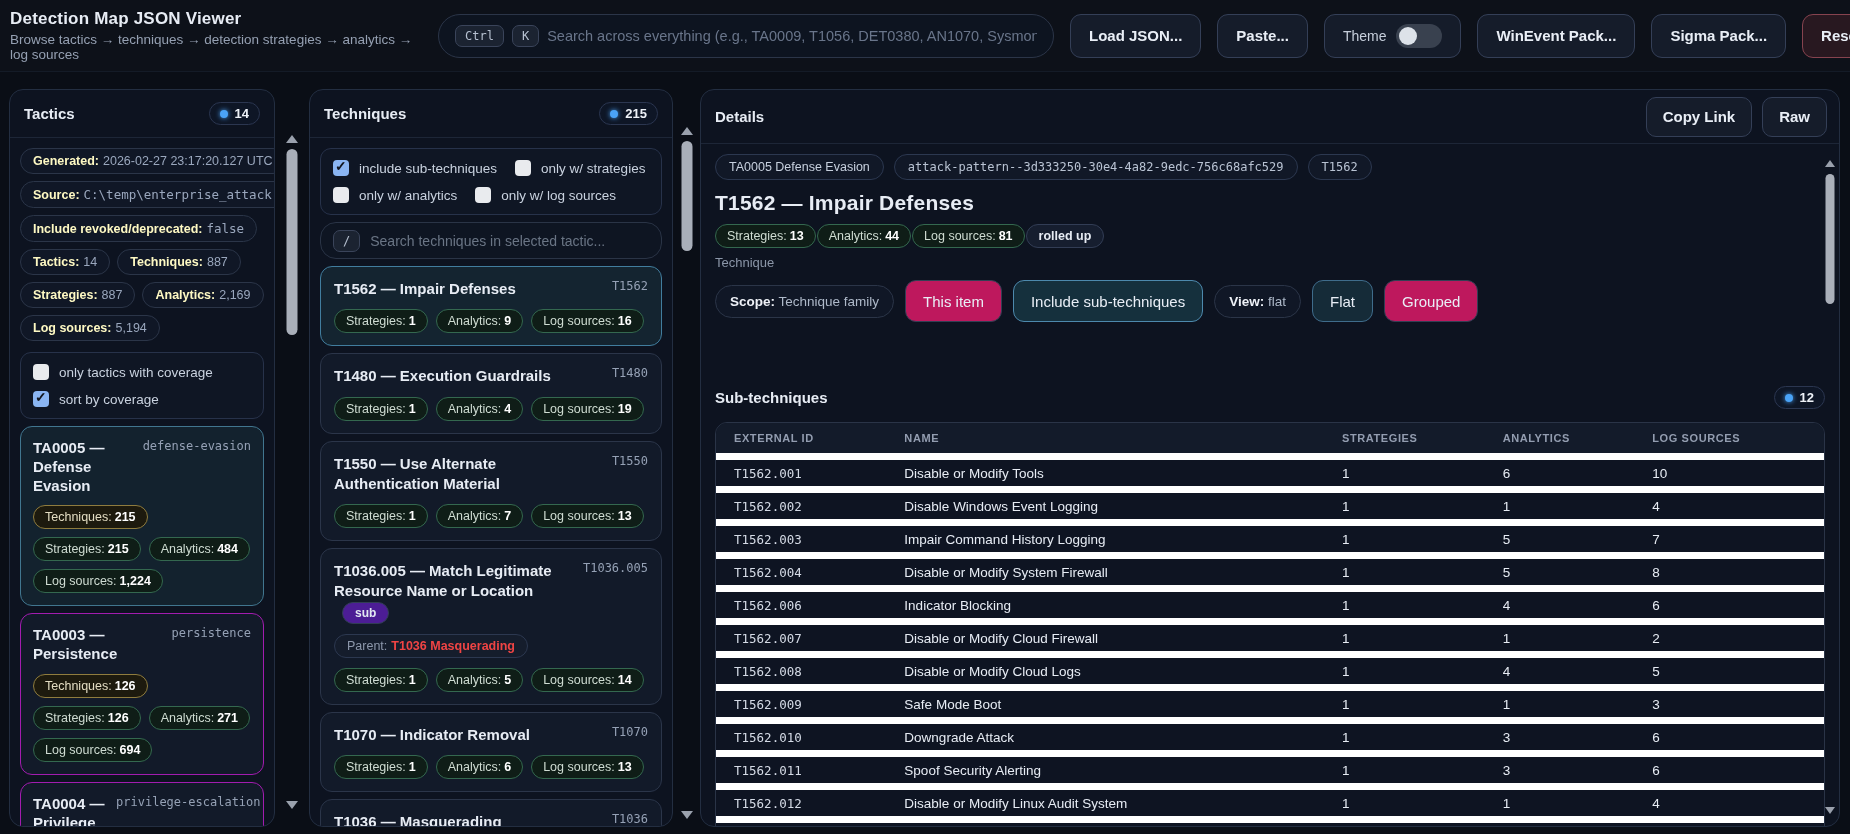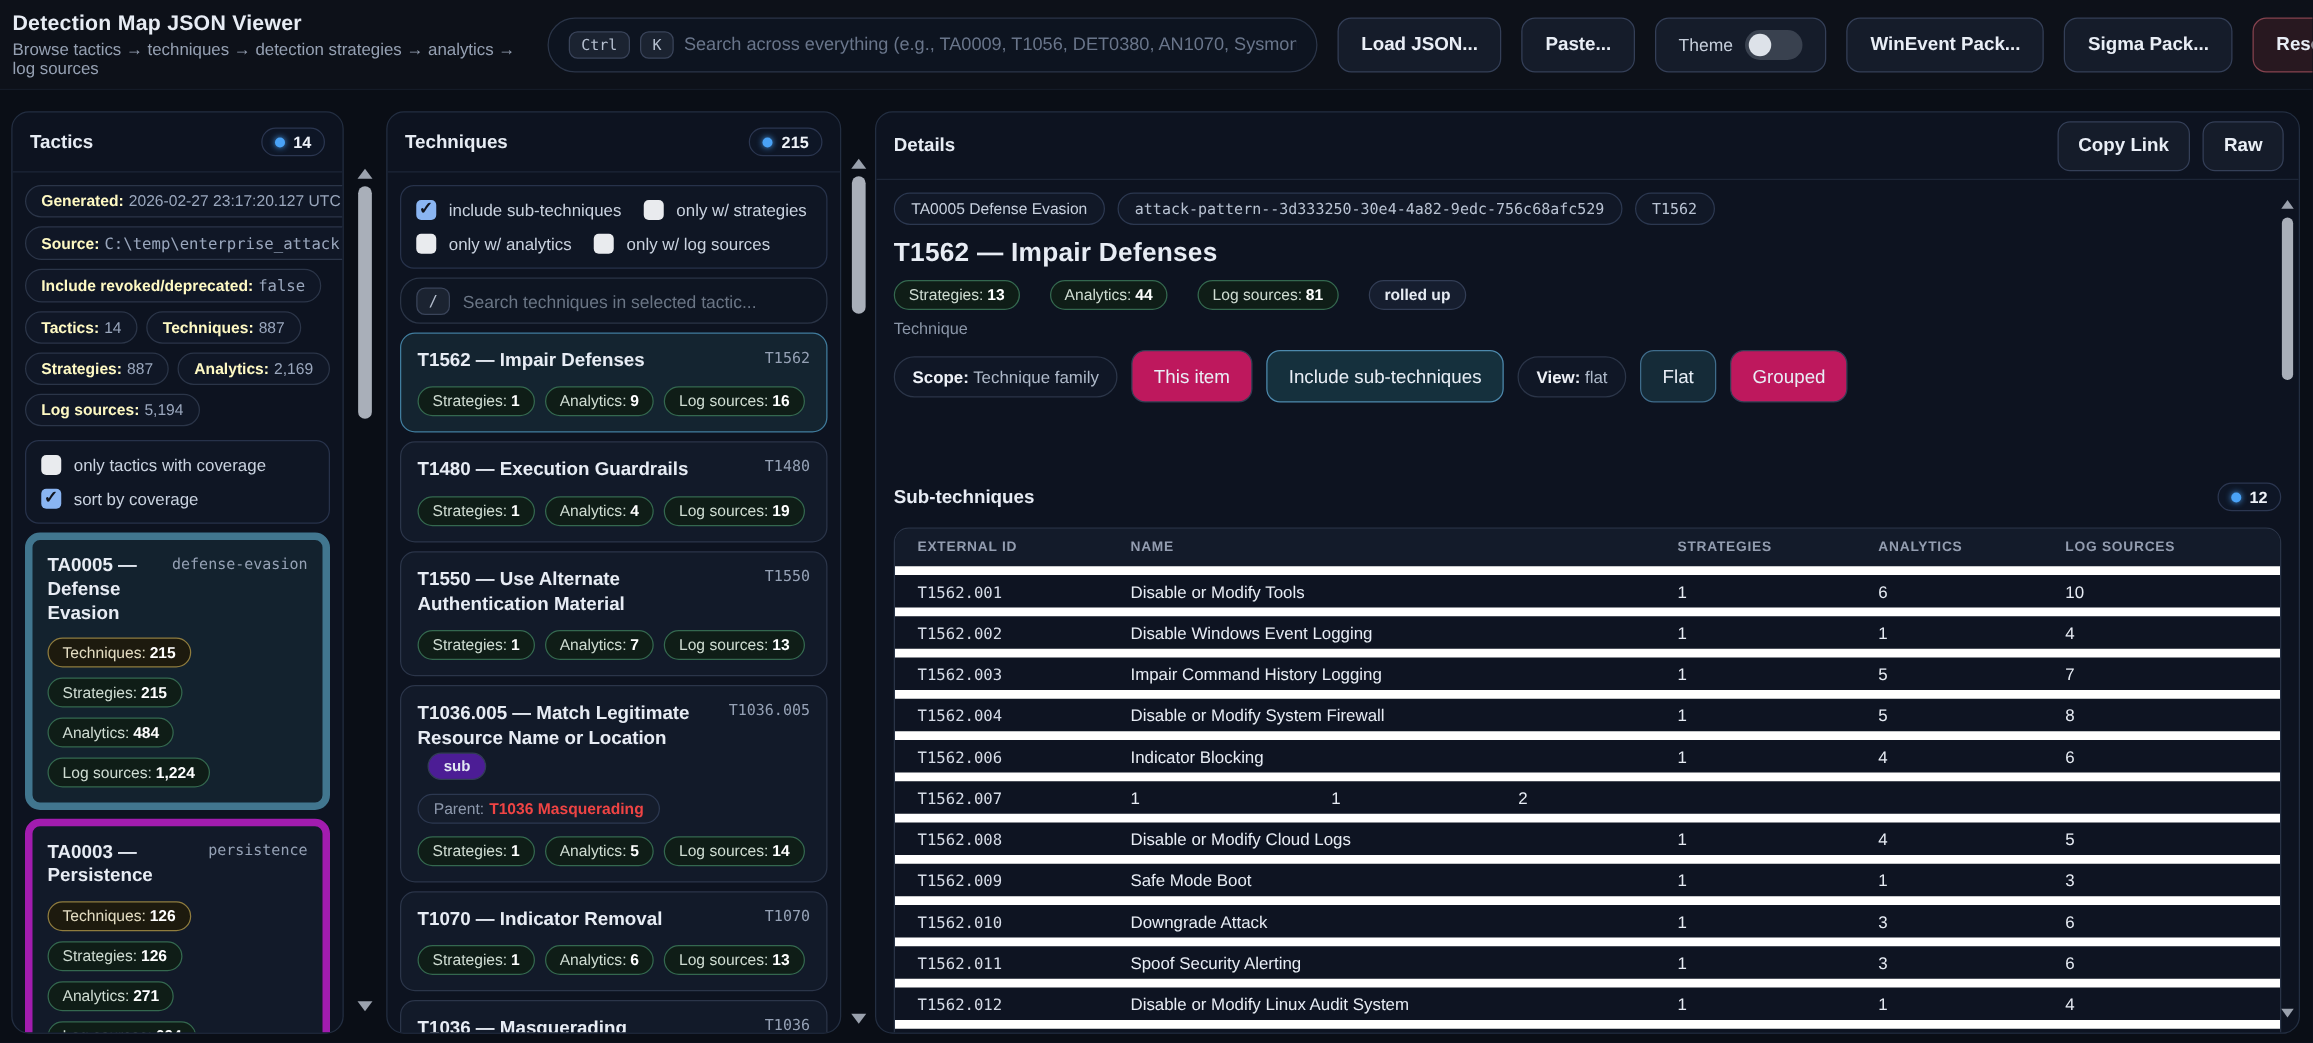--- a/index.html
+++ b/index.html
@@ -85,21 +85,21 @@
     border:1px solid #27324a; background:#0f1624; border-radius:11px;
     padding:11px 12px; display:flex; flex-direction:column; gap:11px; margin-top:4px;
   }
   .check-row { display:flex; align-items:center; gap:10px; font-size:13.5px; color:#c9d2df; cursor:pointer; }
   .cb { width:16px; height:16px; border-radius:4px; background:#e9ebee; flex:none; position:relative; }
   .cb.checked { background:#8ab5f2; }
   .cb.checked::after {
     content:"✓"; position:absolute; left:2px; top:-2px; font-size:14px; font-weight:800; color:#10141d;
   }
   .t-card {
-    border:6px solid #a21caf; background:#121a29; border-radius:12px;
+    border:1px solid #a21caf; background:#121a29; border-radius:12px;
     padding:12px 12px 12px 12px; flex:none;
   }
   .t-card.selected { border-color:#41768f; background:#13222e; }
   .t-card-top { display:flex; justify-content:space-between; gap:8px; }
   .t-card-title { font-size:15px; font-weight:800; line-height:1.25; max-width:150px; }
   .t-short { font-size:12px; color:#95a1b5; white-space:nowrap; }
   .pill-row { display:flex; flex-wrap:wrap; gap:8px; margin-top:10px; }
   .pill {
     border-radius:999px; padding:4px 11px; font-size:12.5px; white-space:nowrap;
     border:1px solid #33405c; background:#141c2c; color:#cdd6e2;
@@ -149,21 +149,21 @@
     font-family:"Liberation Sans", sans-serif;
   }
   .details-body { flex:1; padding:10px 14px 0 14px; overflow:hidden; }
   .tag-row { display:flex; gap:10px; flex-wrap:wrap; }
   .tag {
     border:1px solid #2c3850; background:#111827; border-radius:999px;
     padding:5px 13px; font-size:12.5px; color:#c7d0de;
   }
   .tag.mono { font-size:12px; color:#b9c3d3; }
   .d-title { font-size:21px; font-weight:800; margin-top:11px; letter-spacing:.2px; }
-  .badge-row { display:flex; gap:24px; margin-top:9px; align-items:center; }
+  .badge-row { display:flex; gap:1px; margin-top:9px; align-items:center; }
   .rolled-pill {
     border:1px solid #323d55; background:#161e2f; border-radius:999px;
     padding:4px 12px; font-size:12.5px; font-weight:700; color:#e6ebf3;
   }
   .type-label { color:#8b96a8; font-size:13px; margin-top:7px; }
   .scope-row { display:flex; align-items:center; gap:11px; margin-top:10px; }
   .scope-pill {
     border:1px solid #2b3548; background:#101726; border-radius:999px;
     padding:8px 14px; font-size:13.5px; color:#aeb9c9;
   }
@@ -514,20 +514,21 @@
           <div class="trow">
             <span class="c1">T1562.006</span>
             <span class="c2">Indicator Blocking</span>
             <span class="c3">1</span>
             <span class="c4">4</span>
             <span class="c5">6</span>
           </div>
 
           <div class="trow">
             <span class="c1">T1562.007</span>
+            <span class="c2">Disable or Modify Cloud Firewall</span>
             <span class="c3">1</span>
             <span class="c4">1</span>
             <span class="c5">2</span>
           </div>
 
           <div class="trow">
             <span class="c1">T1562.008</span>
             <span class="c2">Disable or Modify Cloud Logs</span>
             <span class="c3">1</span>
             <span class="c4">4</span>

